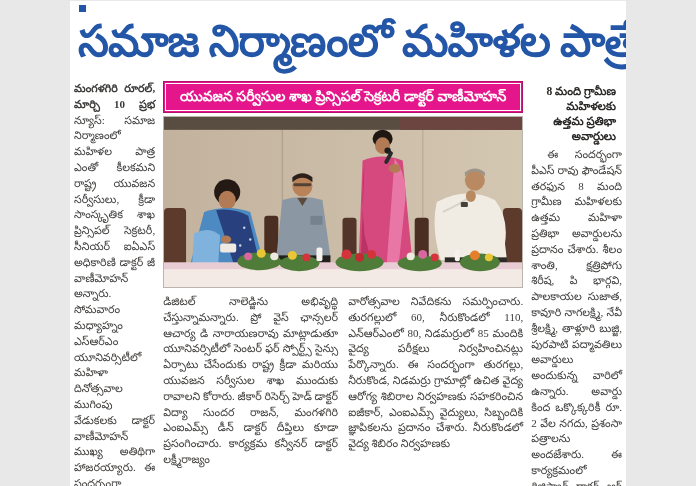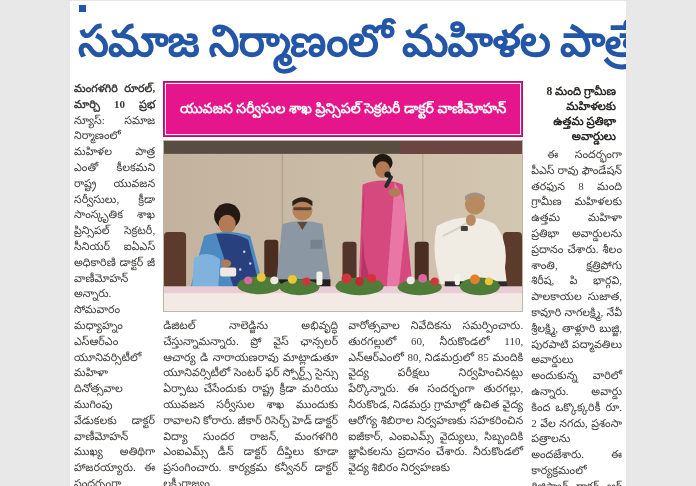--- a/index.html
+++ b/index.html
@@ -24,21 +24,21 @@
     font-size:11px; line-height:15.8px; color:#3c3a38;
     text-align:justify; text-justify:inter-word;
   }
   .col1 { width:150px; }
   .col4 { width:170px; }
   .center { width:360px; }
   .dateline { font-weight:bold; text-indent:22px; }
   .kicker {
     background:#e5158b; border:1px solid #b50f6e; outline:1px solid #fff; outline-offset:-3px;
     color:#fff; font-weight:bold; font-size:14px; line-height:22px;
-    text-align:center; padding:16px 2px; margin-bottom:3px;
+    text-align:center; padding:4px 2px; margin-bottom:3px;
     white-space:nowrap; overflow:hidden;
   }
   .photo-frame {
     width:360px; height:172px; border:1px solid #b9b4ac; background:#c9bbaa;
     display:block;
   }
   .center-cols { display:flex; gap:10px; margin-top:6px; }
   .center-cols > div { flex:1; }
   .subhead {
     font-weight:bold; text-align:right; font-size:11.5px; line-height:15px;

